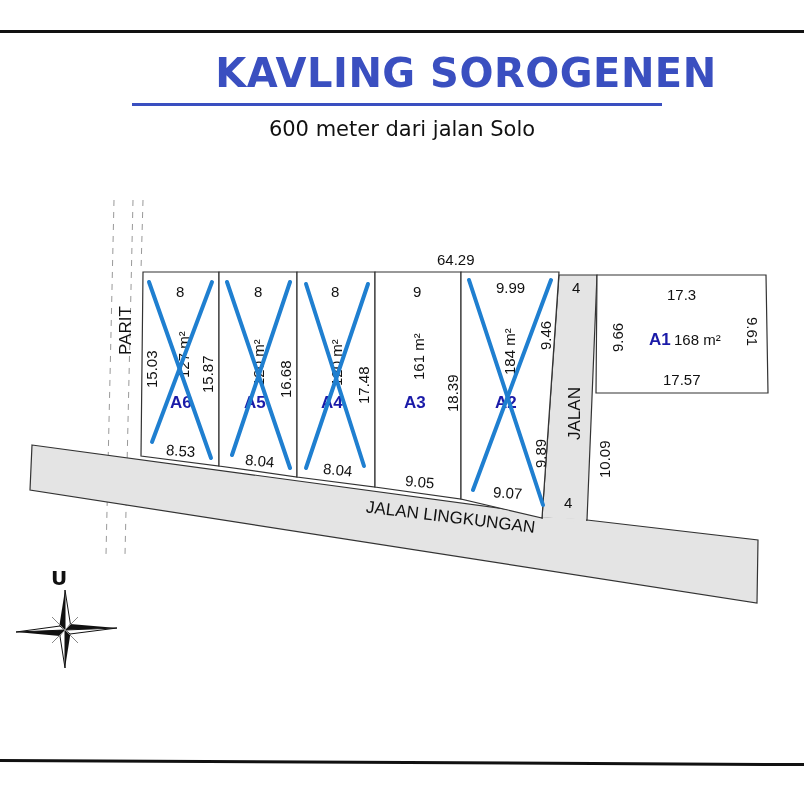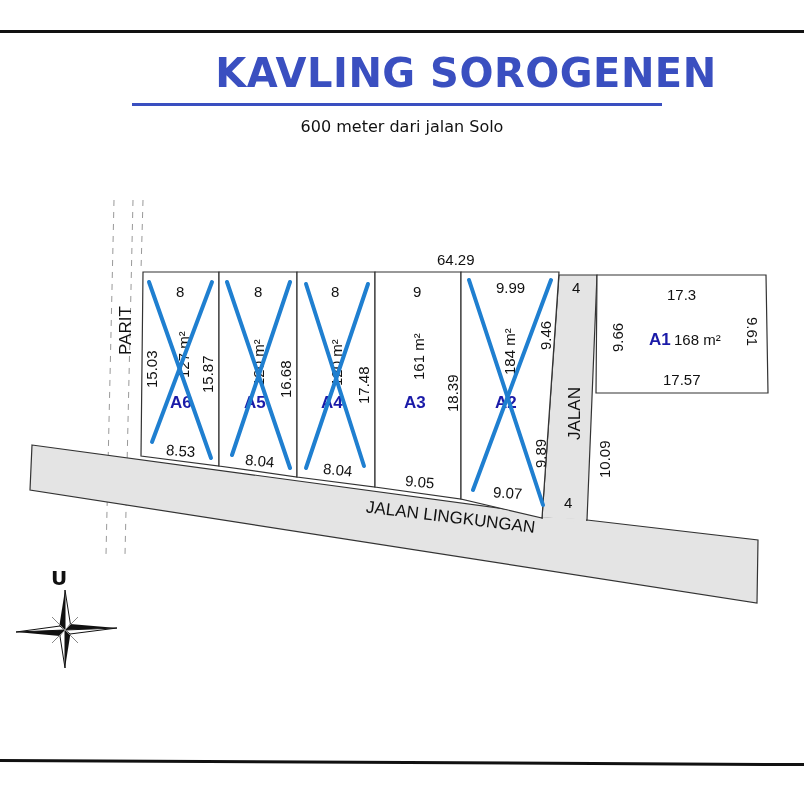--- a/index.html
+++ b/index.html
@@ -1,20 +1,20 @@
 <!DOCTYPE html>
 <html><head>
 <meta charset="utf-8">
 <style>
   html, body { margin:0; padding:0; background:#ffffff; }
   body { width:804px; height:804px; position:relative; overflow:hidden; font-family:"Liberation Sans", sans-serif; }
   .frame-line { position:absolute; left:0; width:804px; height:3px; background:#111; }
   .title { position:absolute; left:16px; width:804px; top:50px; text-align:center; font-family:"DejaVu Sans", sans-serif; font-weight:bold; font-size:40px; color:#3a4fc0; letter-spacing:0.5px;padding-left:48px; }
   .title-rule { position:absolute; left:132px; width:530px; top:103px; height:3px; background:#3a4fc0; }
-  .subtitle { position:absolute; left:0; width:804px; top:117px; text-align:center; font-family:"DejaVu Sans", sans-serif; font-size:16px; color:#111; }
+  .subtitle { position:absolute; left:0; width:804px; top:117px; text-align:center; font-family:"DejaVu Sans", sans-serif; font-size:21px; color:#111; }
   svg { position:absolute; left:0; top:0; }
   .dim { font-family:"Liberation Sans", sans-serif; font-size:15px; fill:#111; }
   .lbl { font-family:"Liberation Sans", sans-serif; font-size:17px; font-weight:bold; fill:#1a1aa8; }
   .road-lbl { font-family:"Liberation Sans", sans-serif; font-size:17px; fill:#111; }
 </style>
 </head>
 <body>
 
 <div class="frame-line" style="top:30px;"></div>
 <div class="title">KAVLING SOROGENEN</div>

